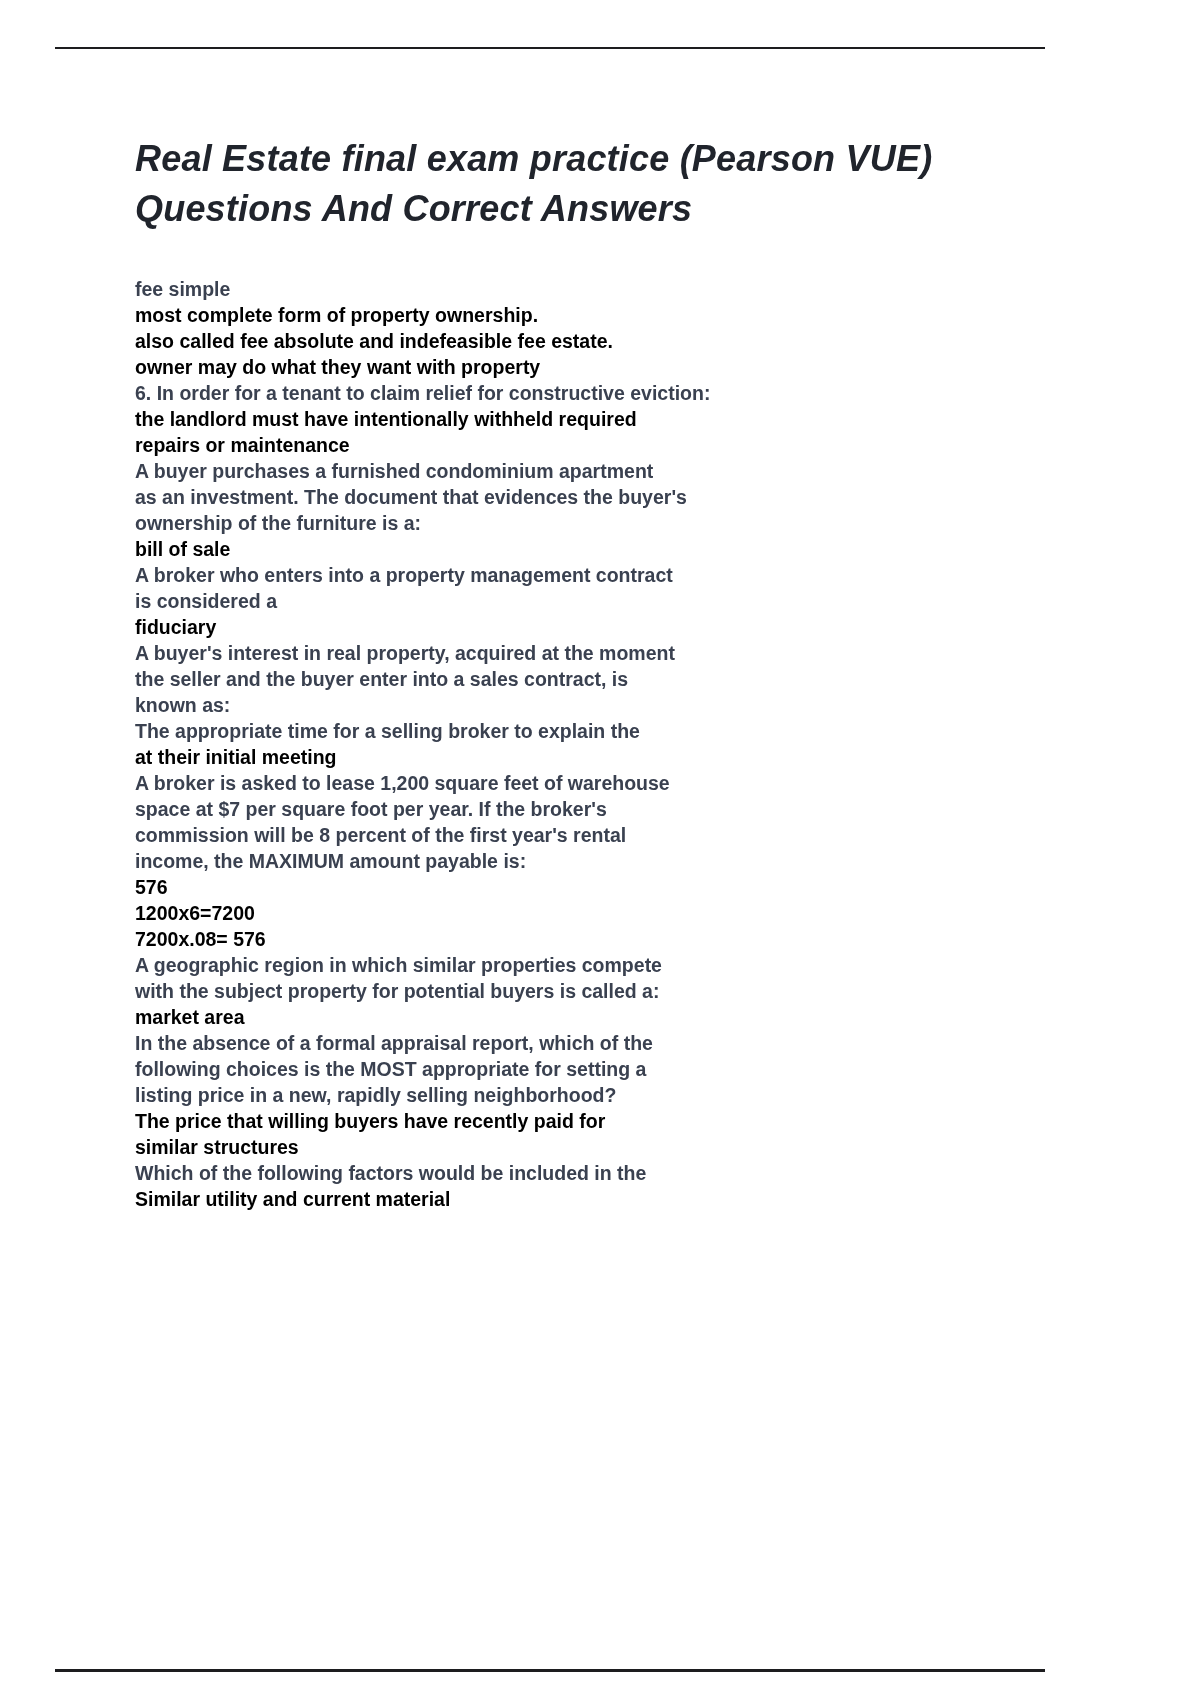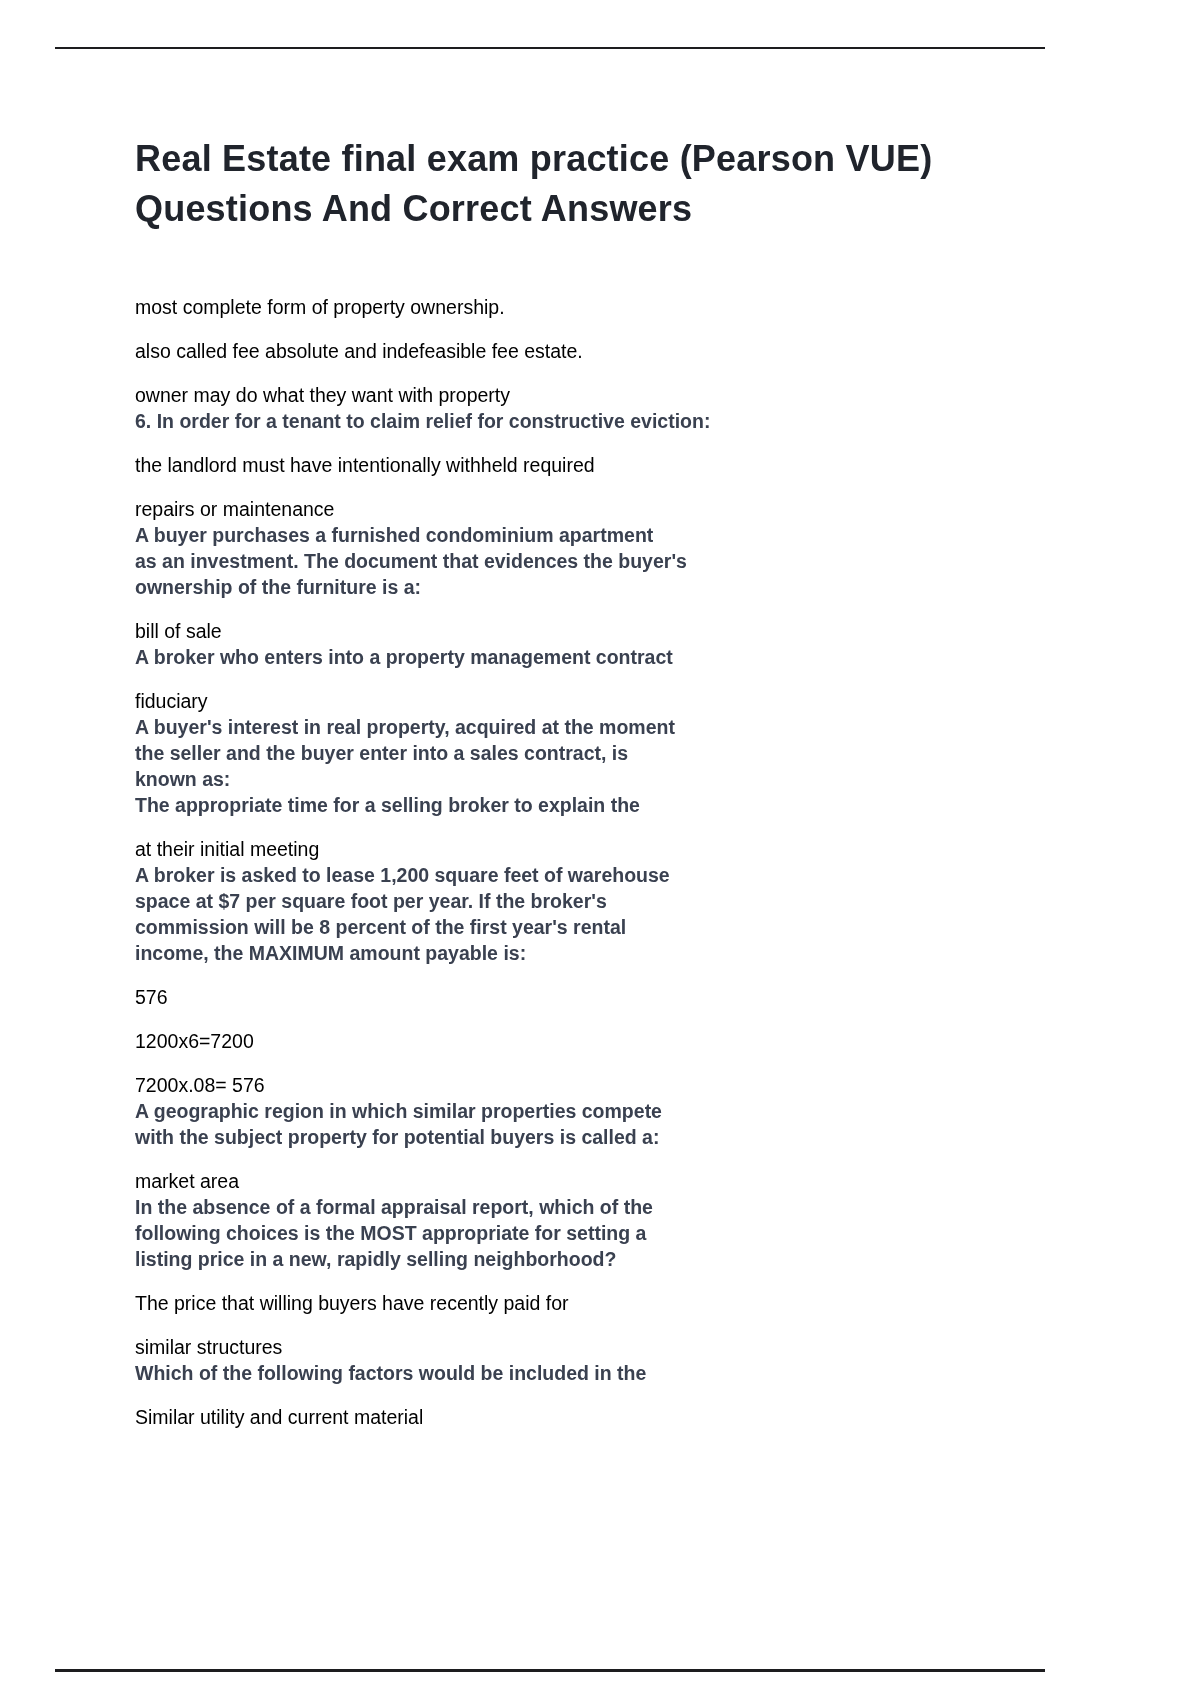--- a/index.html
+++ b/index.html
@@ -28,61 +28,63 @@
   h1.doc-title {
     position: absolute;
     left: 135px;
     top: 134px;
     width: 850px;
     font-size: 36px;
     line-height: 1.4;
     font-weight: bold;
     color: #20242c;
     letter-spacing: 0.2px;
+    font-style: italic;
   }
   .content {
     position: absolute;
     left: 135px;
     top: 276px;
     width: 840px;
     font-size: 19.5px;
     line-height: 26px;
   }
   .line { white-space: nowrap; }
   .line.bold {
     font-weight: bold;
     color: #3a4150;
   }
   .line.normal {
-    font-weight: normal;
+    font-weight: bold;
     color: #51586
 4;
-    margin-top: 18px;
   }
 </style>
 </head>
 <body>
 
 <div class="page">
   <div class="rule top"></div>
 
   <h1 class="doc-title"><span>Real Estate final exam practice (Pearson VUE)</span> <span>Questions And Correct Answers</span></h1>
 
   <div class="content">
+      <div class="line bold">fee simple</div>
       <div class="line normal">most complete form of property ownership.</div>
       <div class="line normal">also called fee absolute and indefeasible fee estate.</div>
       <div class="line normal">owner may do what they want with property</div>
       <div class="line bold">6. In order for a tenant to claim relief for constructive eviction:</div>
       <div class="line normal">the landlord must have intentionally withheld required</div>
       <div class="line normal">repairs or maintenance</div>
       <div class="line bold">A buyer purchases a furnished condominium apartment</div>
       <div class="line bold">as an investment. The document that evidences the buyer's</div>
       <div class="line bold">ownership of the furniture is a:</div>
       <div class="line normal">bill of sale</div>
       <div class="line bold">A broker who enters into a property management contract</div>
+      <div class="line bold">is considered a</div>
       <div class="line normal">fiduciary</div>
       <div class="line bold">A buyer's interest in real property, acquired at the moment</div>
       <div class="line bold">the seller and the buyer enter into a sales contract, is</div>
       <div class="line bold">known as:</div>
       <div class="line bold">The appropriate time for a selling broker to explain the</div>
       <div class="line normal">at their initial meeting</div>
       <div class="line bold">A broker is asked to lease 1,200 square feet of warehouse</div>
       <div class="line bold">space at $7 per square foot per year. If the broker's</div>
       <div class="line bold">commission will be 8 percent of the first year's rental</div>
       <div class="line bold">income, the MAXIMUM amount payable is:</div>

